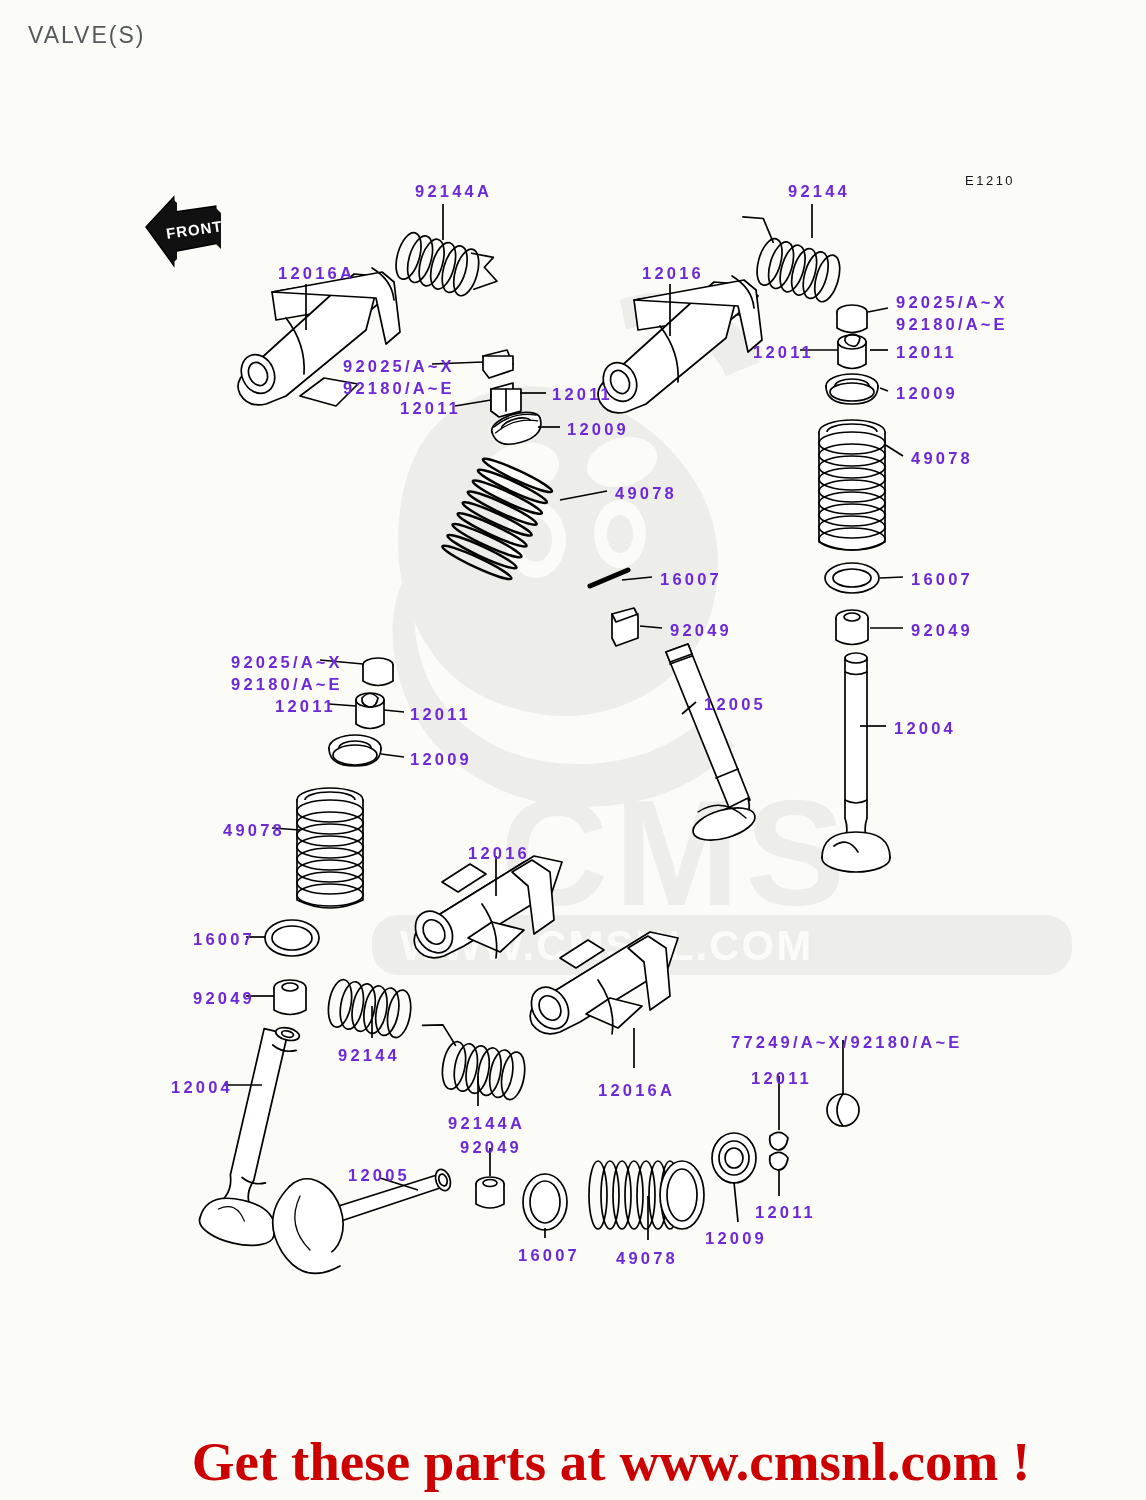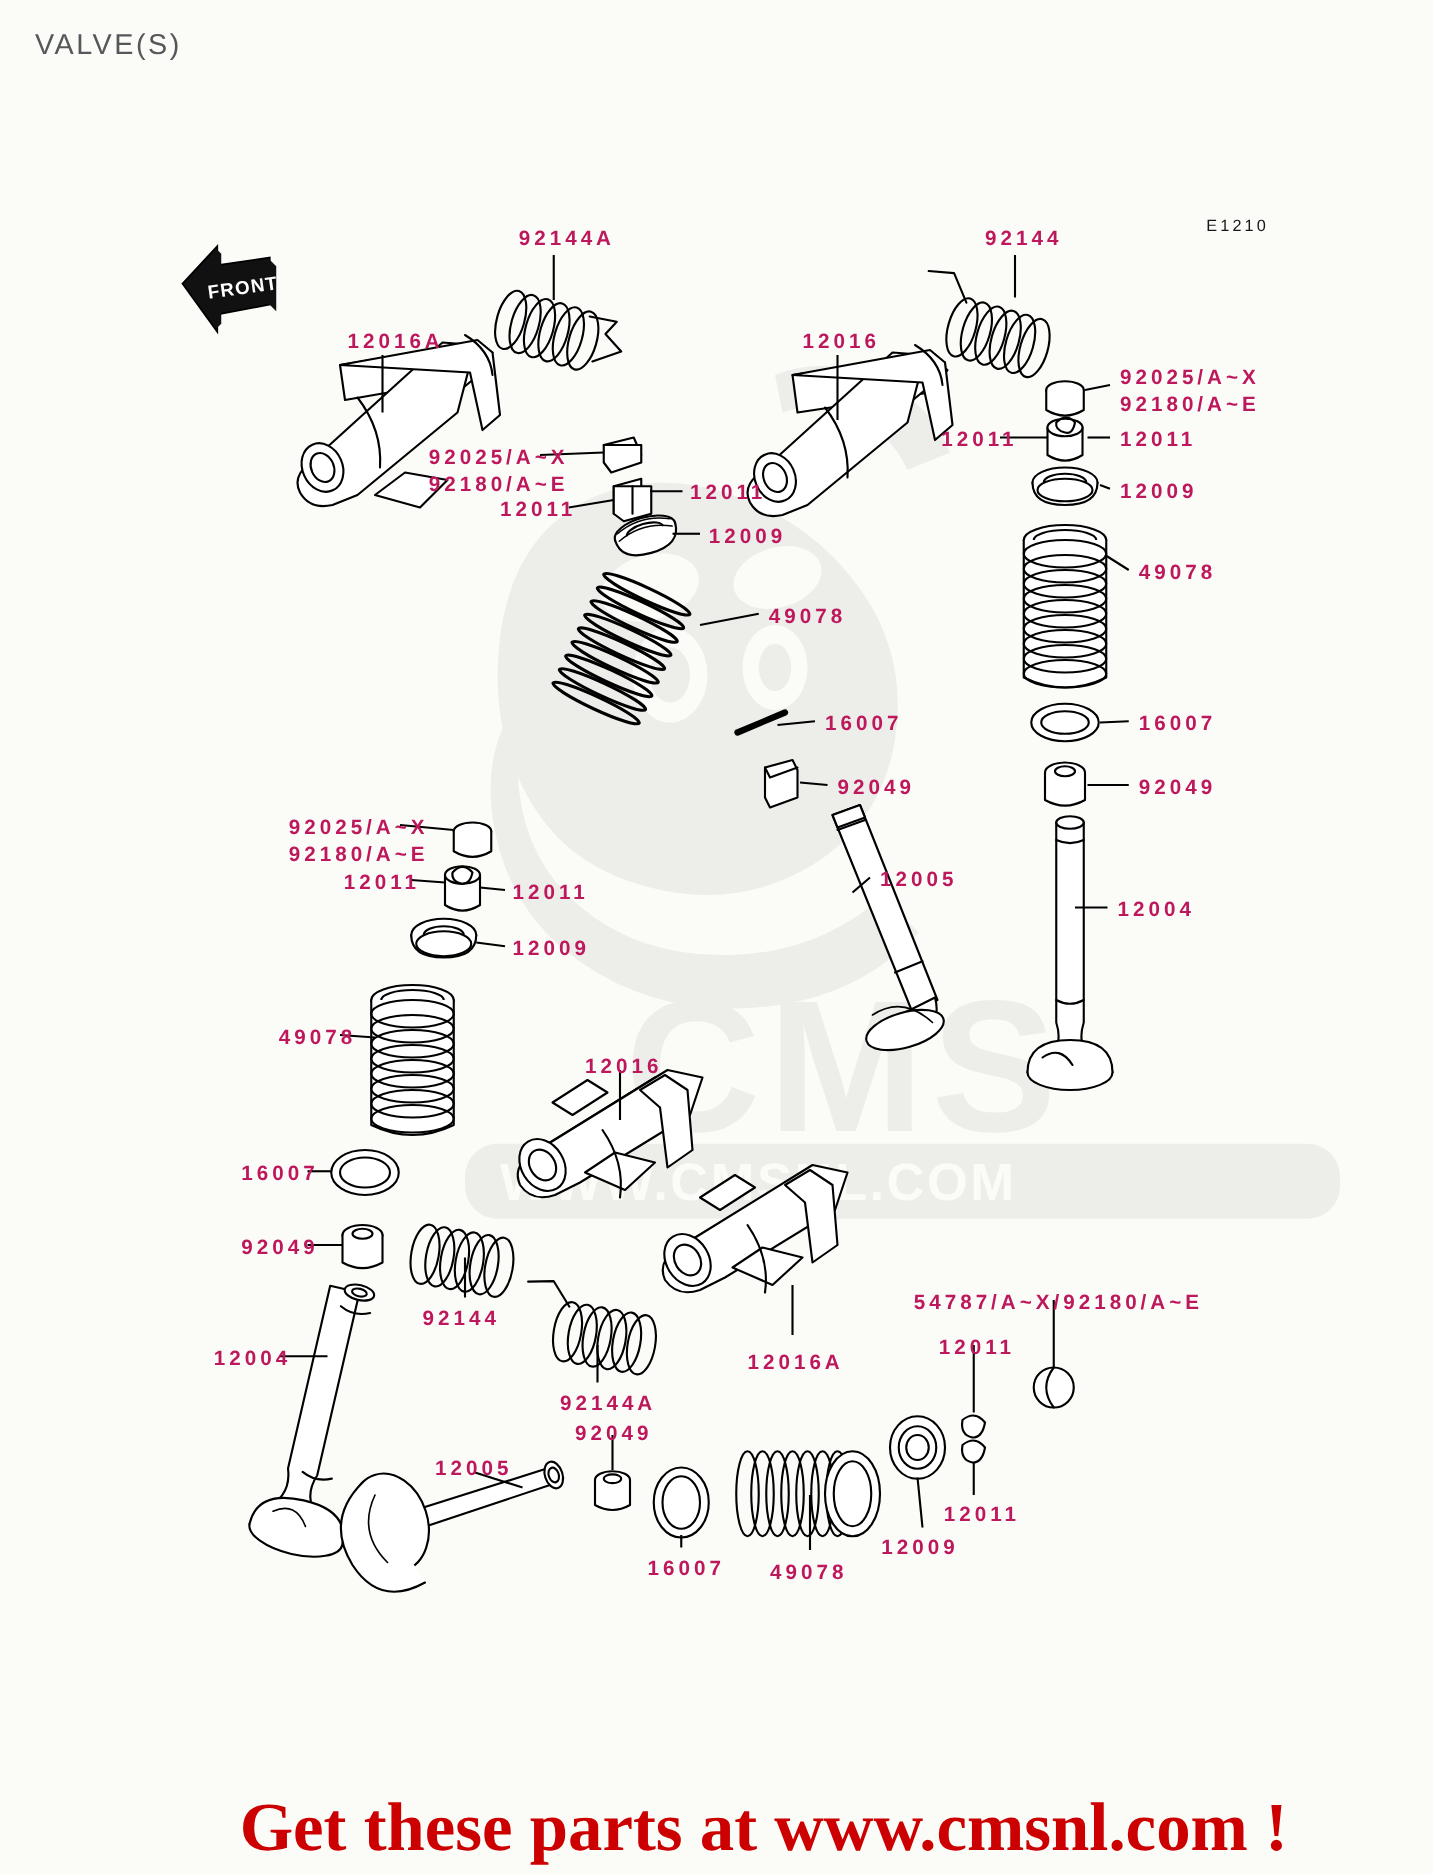--- a/index.html
+++ b/index.html
@@ -41,21 +41,21 @@
     font-weight:bold;
     letter-spacing:0px;
     white-space:nowrap;
     margin-left:38px;
   }
 
   
   .lbl{
     font-size:16.5px;
     letter-spacing:3.2px;
-    color:#be185d;
+    color:#6d28d9;
     font-family:"Liberation Sans", sans-serif;
     font-weight:bold;
     white-space:nowrap;
     line-height:1.35;
   }
 
   
   #art{position:absolute;left:0;top:0;width:1146px;height:1500px;}
 
   
@@ -484,21 +484,21 @@
   <div class="abs lbl" style="left:275px;top:695px;">12011</div>
   <div class="abs lbl" style="left:410px;top:703px;">12011</div>
   <div class="abs lbl" style="left:704px;top:693px;">12005</div>
   <div class="abs lbl" style="left:894px;top:717px;">12004</div>
   <div class="abs lbl" style="left:410px;top:748px;">12009</div>
   <div class="abs lbl" style="left:223px;top:819px;">49078</div>
   <div class="abs lbl" style="left:468px;top:842px;">12016</div>
   <div class="abs lbl" style="left:193px;top:928px;">16007</div>
   <div class="abs lbl" style="left:193px;top:987px;">92049</div>
   <div class="abs lbl" style="left:338px;top:1044px;">92144</div>
-  <div class="abs lbl" style="left:731px;top:1031px;">54787/A~X/92180/A~E</div>
+  <div class="abs lbl" style="left:731px;top:1031px;">77249/A~X/92180/A~E</div>
   <div class="abs lbl" style="left:598px;top:1079px;">12016A</div>
   <div class="abs lbl" style="left:751px;top:1067px;">12011</div>
   <div class="abs lbl" style="left:171px;top:1076px;">12004</div>
   <div class="abs lbl" style="left:448px;top:1112px;">92144A</div>
   <div class="abs lbl" style="left:460px;top:1136px;">92049</div>
   <div class="abs lbl" style="left:348px;top:1164px;">12005</div>
   <div class="abs lbl" style="left:755px;top:1201px;">12011</div>
   <div class="abs lbl" style="left:705px;top:1227px;">12009</div>
   <div class="abs lbl" style="left:616px;top:1247px;">49078</div>
   <div class="abs lbl" style="left:518px;top:1244px;">16007</div>

